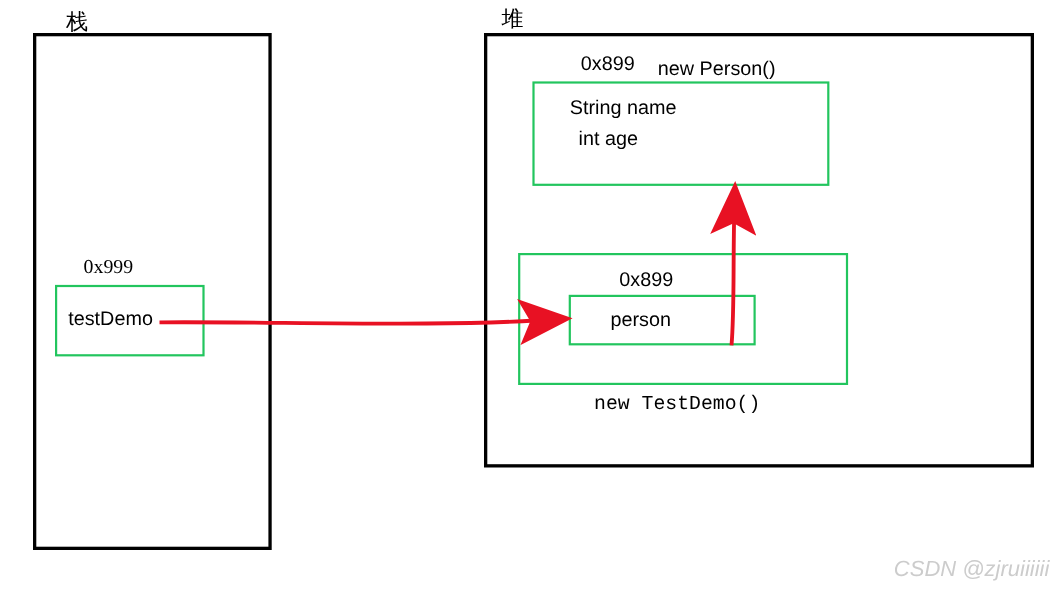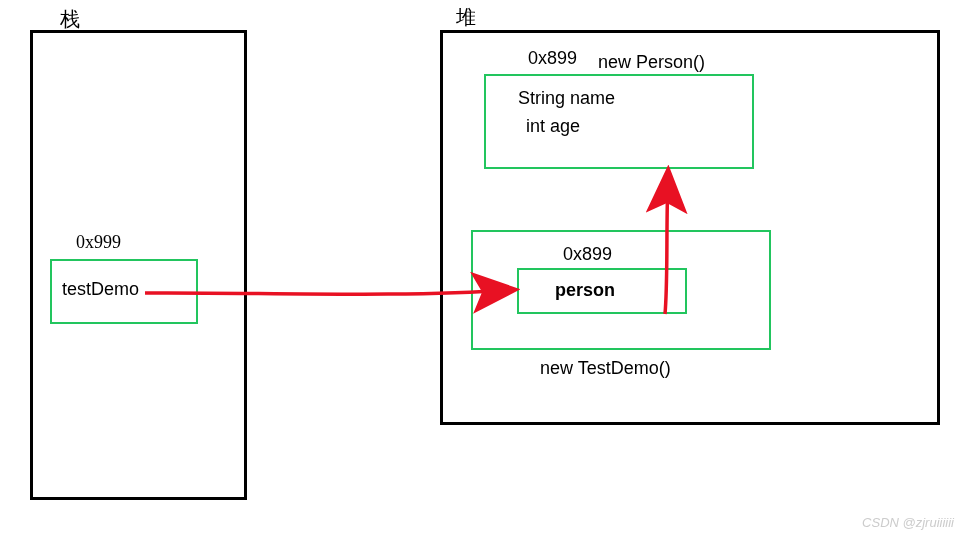--- a/index.html
+++ b/index.html
@@ -12,64 +12,64 @@
       background: #fff;
     }
     .label { position: absolute; }
     .box { position: absolute; border: 3px solid #000; background: #fff; }
     .inner-box { position: absolute; border: 2px solid #22c55e; }
     .watermark {
       position: absolute;
       right: 10px;
       bottom: 6px;
       color: #ccc;
-      font-size: 13px;
+      font-size: 20px;
       font-style: italic;
     }
     svg.overlay {
       position: absolute;
       left: 0; top: 0;
       width: 964px; height: 536px;
       pointer-events: none;
     }
   </style>
 </head>
 <body>
 
 <div class="label" style="left:60px; top:6px; font-size:20px;">栈</div>
 
 <div class="box" style="left:30px; top:30px; width:217px; height:470px;"></div>
 
 <div class="label" style="left:76px; top:232px;font-family:Liberation Serif, serif;">0x999</div>
 
-<div class="inner-box" style="left:50px; top:259px; width:148px; height:65px;">
+<div class="inner-box" style="left:50px; top:259px; width:136px; height:65px;">
   <div class="label" style="left:10px; top:18px;">testDemo</div>
 </div>
 
 <div class="label" style="left:456px; top:4px; font-size:20px;">堆</div>
 
 <div class="box" style="left:440px; top:30px; width:500px; height:395px;"></div>
 
 <span class="label" style="left:528px; top:48px;">0x899</span>
 <span class="label" style="left:598px; top:52px;">new Person()</span>
 
 <div class="inner-box" style="left:484px; top:74px; width:270px; height:95px;">
   <div class="label" style="left:32px; top:12px;">String name</div>
   <div class="label" style="left:40px; top:40px;">int age</div>
 </div>
 
 <div class="inner-box" style="left:471px; top:230px; width:300px; height:120px;"></div>
 
 <div class="label" style="left:563px; top:244px;">0x899</div>
 
-<div class="inner-box" style="left:517px; top:268px; width:170px; height:46px;font-weight:bold;">
+<div class="inner-box" style="left:517px; top:268px; width:170px; height:46px;">
   <div class="label" style="left:36px; top:10px;">person</div>
 </div>
 
-<div class="label" style="left:540px; top:358px;">new TestDemo()</div>
+<div class="label" style="left:540px; top:358px;font-family:Liberation Mono, monospace;">new TestDemo()</div>
 
 <svg class="overlay">
   <defs>
     <marker id="arrowhead" markerWidth="14" markerHeight="12" refX="11" refY="6" orient="auto">
       <path d="M0,0 L14,6 L0,12 L3,6 Z" fill="#e81123"></path>
     </marker>
   </defs>
 
   <path d="M 145 293 C 250 292, 400 298, 510 290" stroke="#e81123" stroke-width="3.5" fill="none" marker-end="url(#arrowhead)"></path>
 

